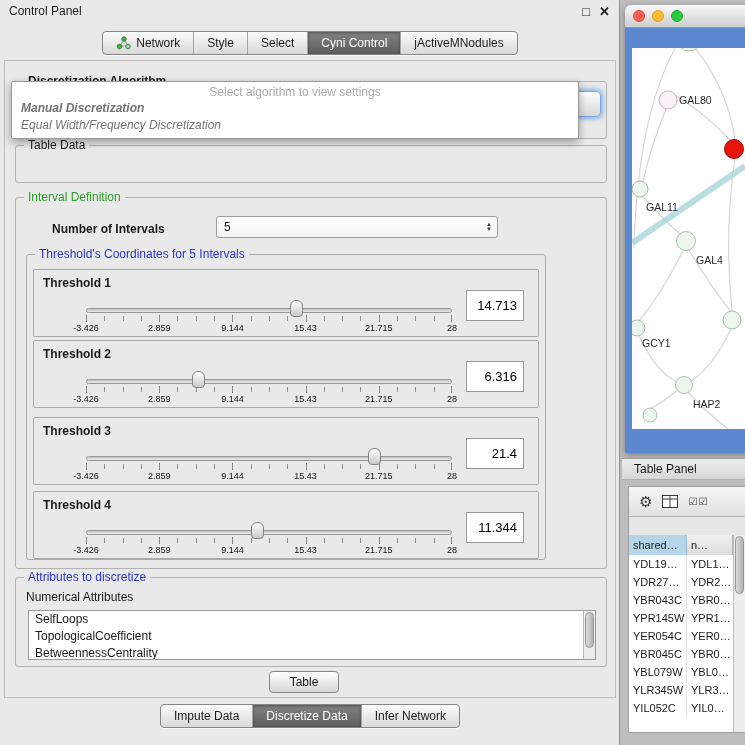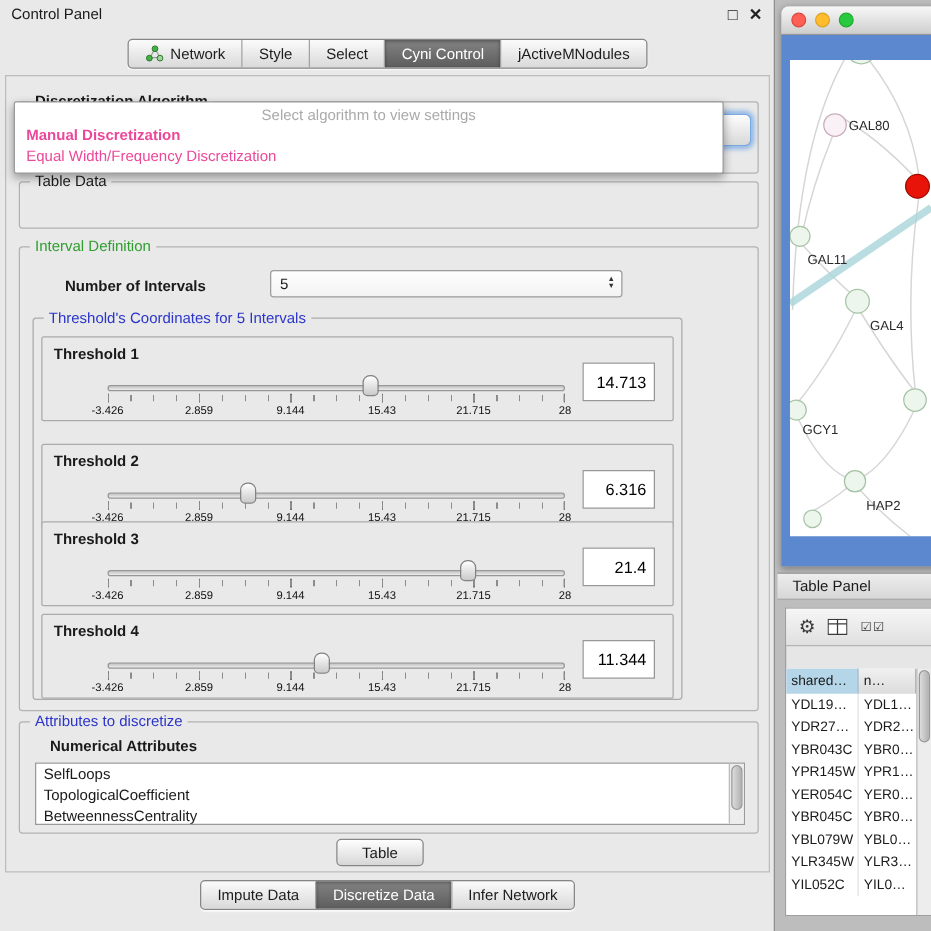--- a/index.html
+++ b/index.html
@@ -29,21 +29,21 @@
   .gb-title.green { color:#2e9e2e; }
   .gb-title.blue { color:#2b35c9; }
 
   .combo { position:absolute; background:linear-gradient(#ffffff,#f3f3f3); border:1px solid #9d9d9d; border-radius:3px; display:flex; align-items:center; font-size:12px; padding:0 7px; height:22px; }
   .combo .arrows { position:absolute; right:5px; top:50%; transform:translateY(-50%); display:flex; flex-direction:column; align-items:center; font-size:6px; line-height:5px; color:#333; }
 
   
   .combo-fragment { position:absolute; left:552px; top:30px; width:44px; height:26px; border-radius:5px; background:linear-gradient(#fdfdfd,#d8d8d8); border:1px solid #7aa8e0; box-shadow:0 0 4px 2px rgba(105,160,230,.75); z-index:5; }
   .algo-popup { position:absolute; left:6px; top:20px; width:568px; height:58px; background:#ffffff; border:1px solid #9a9a9a; border-radius:2px; box-shadow:0 3px 8px rgba(0,0,0,.35); z-index:10; }
   .popup-hint { text-align:center; color:#aaaaaa; font-size:12px; padding-top:3px; height:17px; }
-  .popup-item { font-size:12px; padding:1px 9px; height:17px; line-height:16px; color:#ec4899; }
+  .popup-item { font-size:12px; padding:1px 9px; height:17px; line-height:16px; color:#737373;font-style:italic; }
   .popup-item.bold { font-weight:bold; }
 
   
   .threshold-box { position:absolute; left:6px; width:506px; height:68px; border:1px solid #aaaaaa; border-radius:2px; background:#e9e9e9; }
   .th-label { position:absolute; left:9px; top:6px; font-weight:bold; font-size:12px; }
   .slider-area { position:absolute; left:52px; top:30px; width:366px; height:34px; }
   .slider-track { position:absolute; left:0; right:0; top:8px; height:5px; background:linear-gradient(#c3c3c3,#ececec); border:1px solid #979797; border-radius:3px; }
   .slider-thumb { position:absolute; top:0; width:13px; height:17px; margin-left:-7px; background:linear-gradient(#fefefe,#cacaca); border:1px solid #828282; border-radius:6px 6px 4px 4px; z-index:2; }
   .ticks-minor { position:absolute; left:0; right:0; top:16px; height:5px;
       background-image:repeating-linear-gradient(to right,#8c8c8c 0 1px,transparent 1px 18.3px); border-right:1px solid #8c8c8c; }
@@ -175,21 +175,21 @@
               <span class="tick-label tl0">-3.426</span>
               <span class="tick-label tl1">2.859</span>
               <span class="tick-label tl2">9.144</span>
               <span class="tick-label tl3">15.43</span>
               <span class="tick-label tl4">21.715</span>
               <span class="tick-label tl5">28</span>
             </div>
             <input class="val-field" value="14.713" style="">
           </div>
 
-          <div class="threshold-box" style="top:100px;">
+          <div class="threshold-box" style="top:85px;">
             <span class="th-label">Threshold 2</span>
             <div class="slider-area">
               <div class="slider-track"></div>
               <div class="slider-thumb" style="left: 31%;"></div>
               <div class="ticks-major"></div>
               <div class="ticks-minor"></div>
               <span class="tick-label tl0">-3.426</span>
               <span class="tick-label tl1">2.859</span>
               <span class="tick-label tl2">9.144</span>
               <span class="tick-label tl3">15.43</span>
@@ -230,21 +230,21 @@
               <span class="tick-label tl4">21.715</span>
               <span class="tick-label tl5">28</span>
             </div>
             <input class="val-field" value="11.344" style="">
           </div>
         </div>
       </div>
 
       <div class="groupbox" style="left:10px; top:516px; width:592px; height:90px;">
         <span class="gb-title blue">Attributes to discretize</span>
-        <span style="position:absolute; left:24px; top:12px; font-weight:bold;">Numerical Attributes</span>
+        <span style="position:absolute; left:10px; top:12px; font-weight:normal;">Numerical Attributes</span>
         <div class="listbox" style="left:12px; top:32px; width:568px; height:50px;">
           <div class="list-item">SelfLoops</div>
           <div class="list-item">TopologicalCoefficient</div>
           <div class="list-item">BetweennessCentrality</div>
           <div class="vscroll">
             <div class="thumb" style="height:36px;"></div>
           </div>
         </div>
       </div>
 

